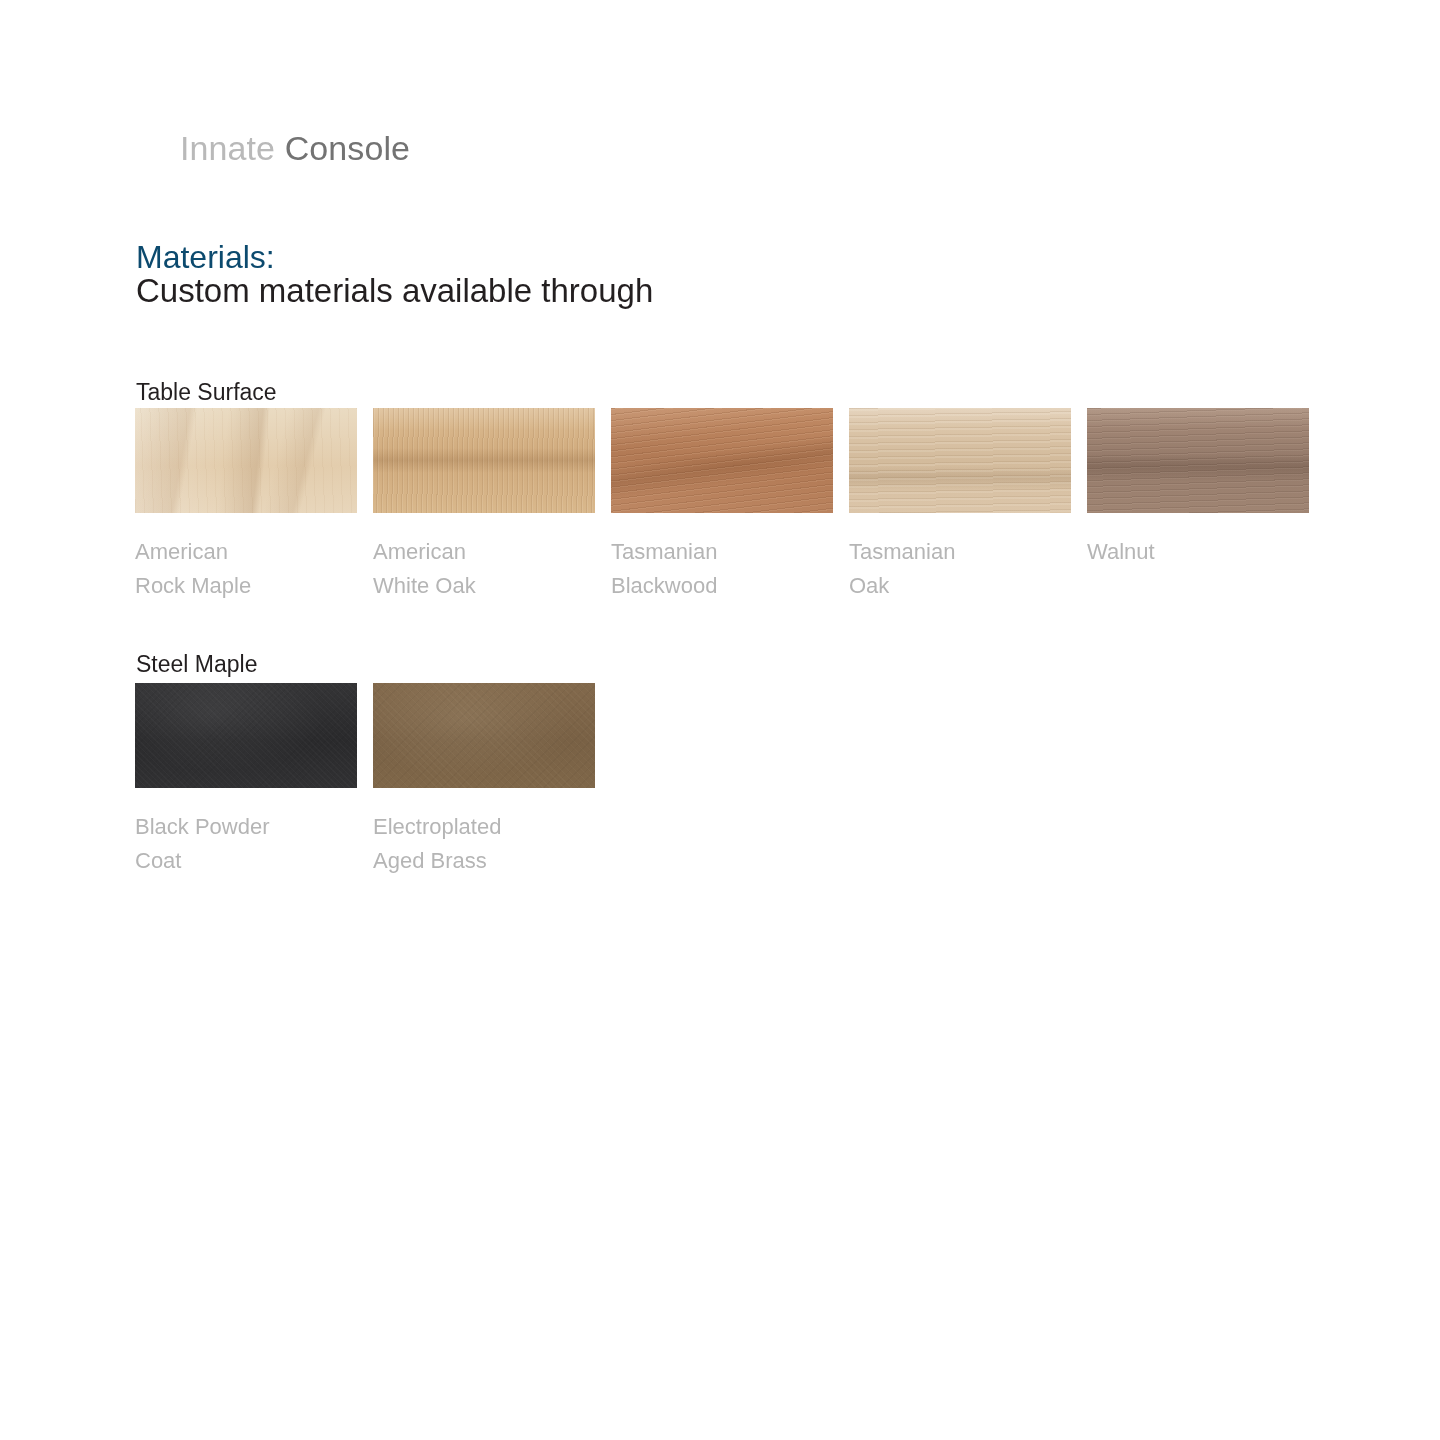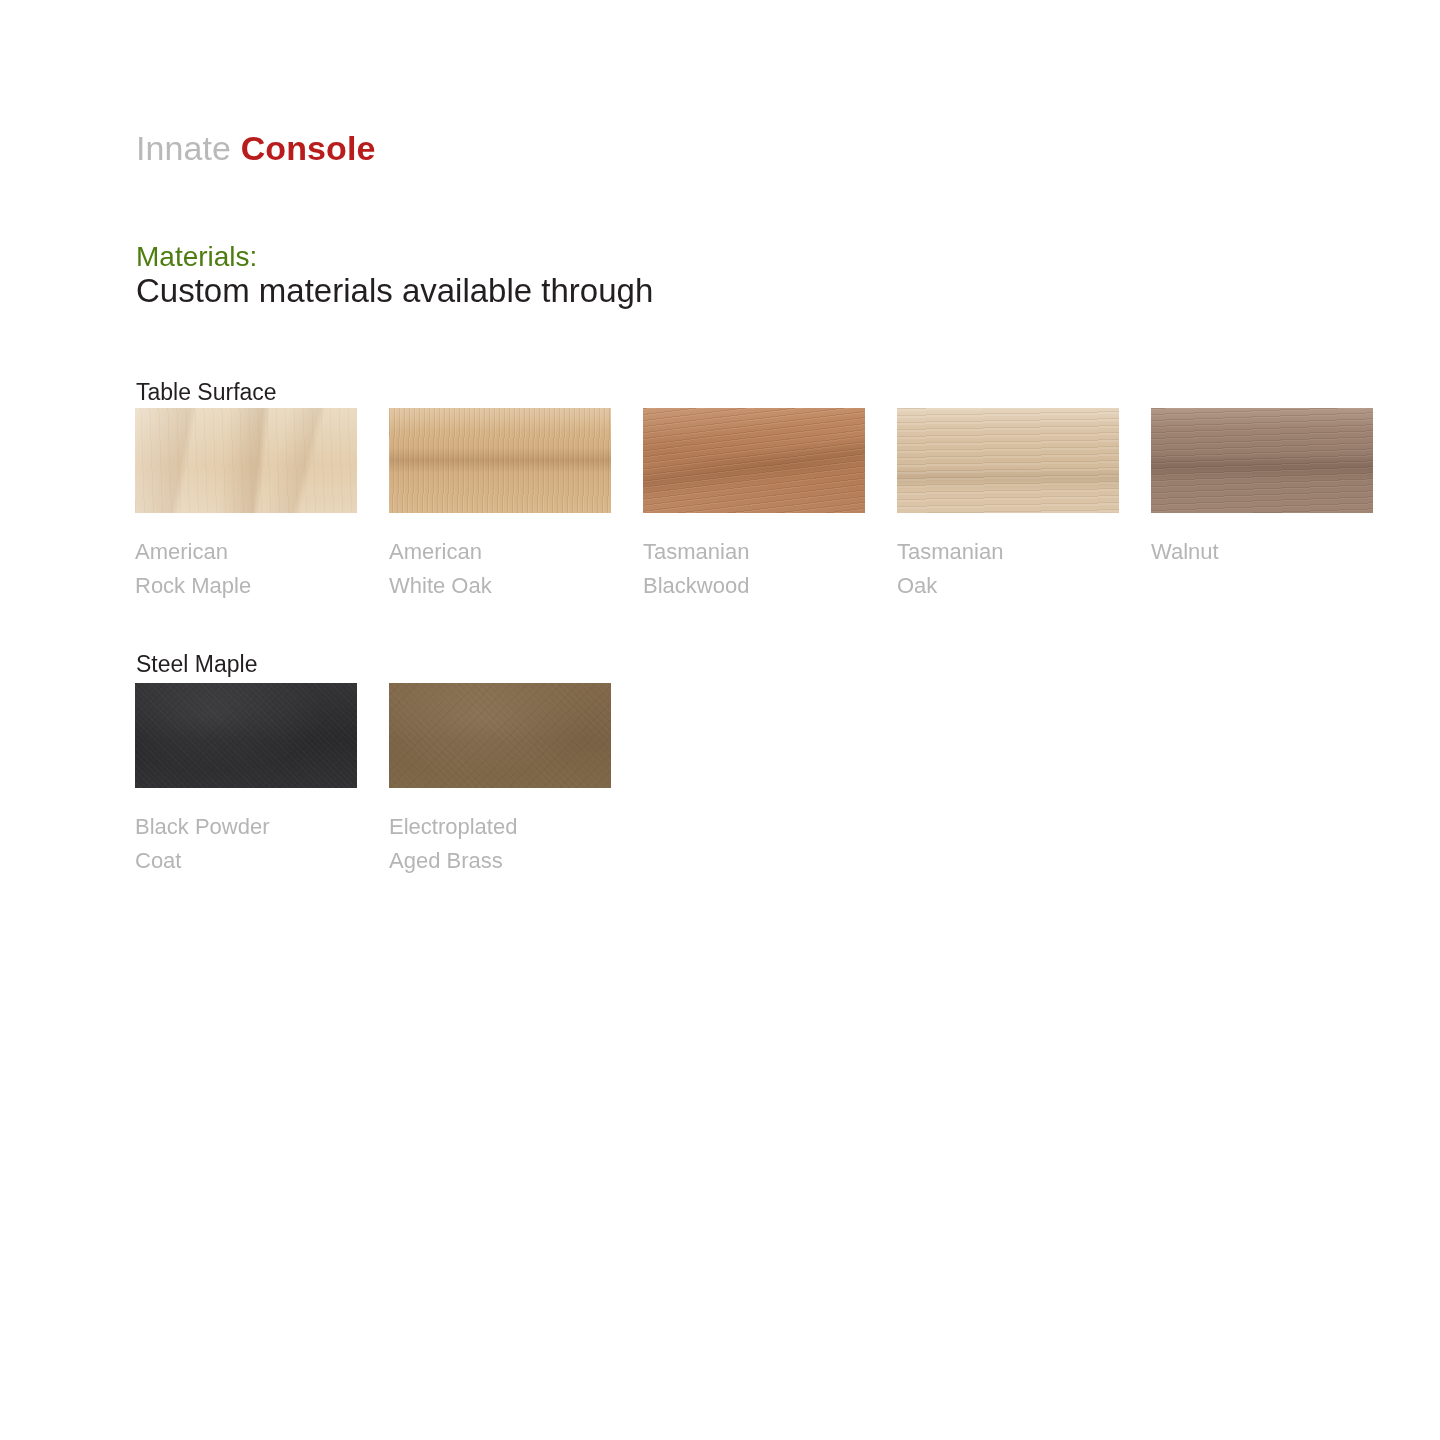--- a/index.html
+++ b/index.html
@@ -29,33 +29,33 @@
   .title {
     position: absolute;
     left: 136px;
     top: 131px;
     font-size: 34px;
     font-weight: 400;
     letter-spacing: 0.1px;
     white-space: nowrap;
     line-height: 1;
   }
-  .title .t-light { color: #b9b9b9; }
-  .title .t-dark  { color: #b91c1c; font-weight: bold; }
+  .title .t-light { color: #b9b9b9; margin-left: 44px; }
+  .title .t-dark  { color: #737373; }
 
   
   .materials {
     position: absolute;
     left: 136px;
     top: 240px;
     line-height: 34px;
   }
   .materials-heading {
-    font-size: 28px;
-    color: #4d7c0f;
+    font-size: 32px;
+    color: #0c4a6e;
     font-weight: 400;
   }
   .materials-line {
     font-size: 33px;
     color: #231f20;
     font-weight: 400;
     white-space: nowrap;
   }
 
   
@@ -69,21 +69,21 @@
     white-space: nowrap;
   }
   #sec-table-surface { top: 381px; }
   #sec-steel-frame   { top: 653px; }
 
   
   .swatch-row {
     position: absolute;
     left: 135px;
     display: flex;
-    gap: 32px;
+    gap: 16px;
   }
   #row-table-surface { top: 408px; }
   #row-steel-frame   { top: 683px; }
 
   .swatch-cell {
     width: 222px;
     display: block;
   }
   .swatch {
     width: 222px;

